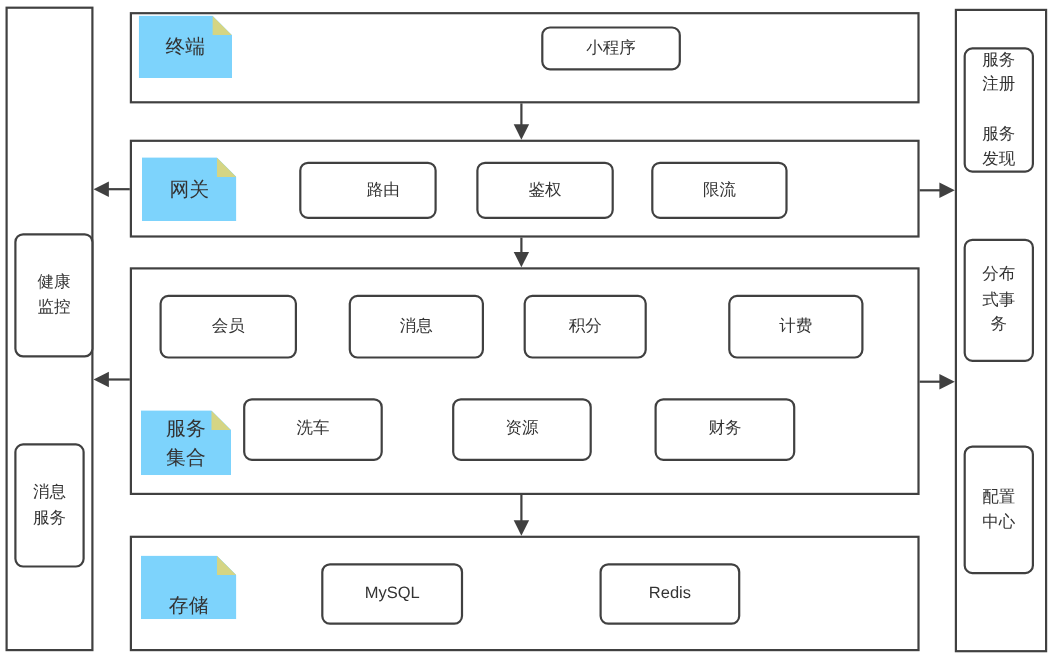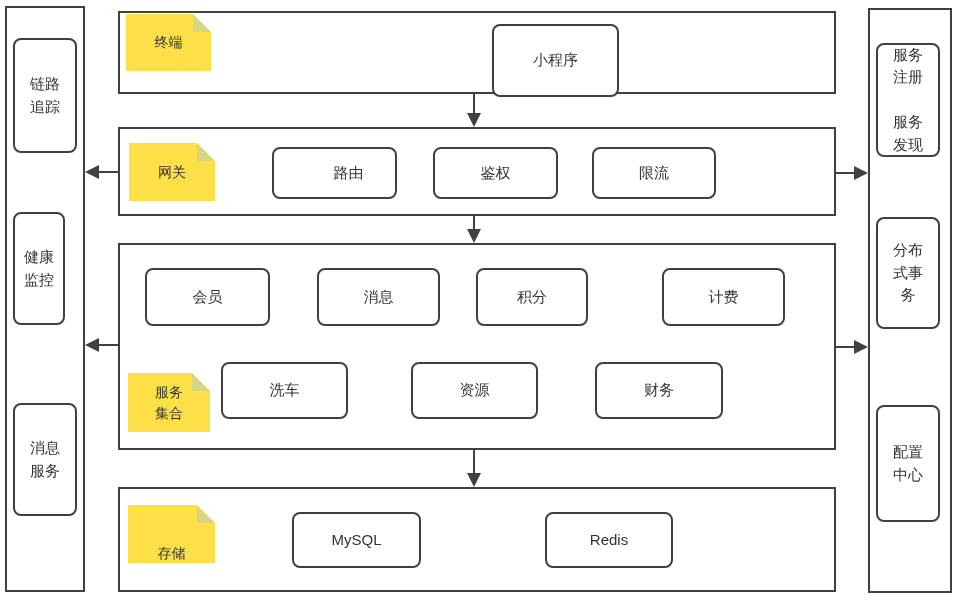--- a/index.html
+++ b/index.html
@@ -12,22 +12,22 @@
     box-sizing:border-box;
   }
   .rbox {
     position:absolute; border:2px solid #404040; border-radius:8px;
     background:#ffffff; box-sizing:border-box;
     display:flex; align-items:center; justify-content:center;
     font-size:15px; line-height:1.5; color:#333333; text-align:center;
     white-space:pre-line;
   }
   .note {
-    position:absolute; background:#fde047; color:#333333;
-    font-size:14px; line-height:1.45; text-align:center;
+    position:absolute; background:#7dd3fc; color:#333333;
+    font-size:18px; line-height:1.45; text-align:center;
     display:flex; align-items:center; justify-content:center;
     white-space:pre-line;
     clip-path: polygon(0 0, calc(100% - 18px) 0, 100% 18px, 100% 100%, 0 100%);
   }
   .note .fold {
     position:absolute; top:0; right:0; width:18px; height:18px;
     background:#d5d584;
     clip-path: polygon(0 0, 100% 100%, 0 100%);
   }
   .hline { position:absolute; height:2px; background:#404040; }
@@ -36,23 +36,21 @@
   .arr-down  { border-left:7px solid transparent; border-right:7px solid transparent; border-top:14px solid #404040; }
   .arr-left  { border-top:7px solid transparent; border-bottom:7px solid transparent; border-right:14px solid #404040; }
   .arr-right { border-top:7px solid transparent; border-bottom:7px solid transparent; border-left:14px solid #404040; }
 </style>
 </head>
 <body>
 
 <div class="canvas">
 
   <div class="frame" style="left:5px; top:6px; width:80px; height:586px;"></div>
-  <div class="rbox" style="left:13px; top:38px; width:64px; height:115px;">链路
-追踪</div>
-  <div class="rbox" style="left:13px; top:212px; width:52px; height:113px;">健康
+  <div class="rbox" style="left:13px; top:212px; width:72px; height:113px;">健康
 监控</div>
   <div class="rbox" style="left:13px; top:403px; width:64px; height:113px;">消息
 服务</div>
 
   <div class="frame" style="left:868px; top:8px; width:84px; height:585px;"></div>
   <div class="rbox" style="left:876px; top:43px; width:64px; height:114px;">服务
 注册
 
 服务
 发现</div>
@@ -60,21 +58,21 @@
 式事
 务</div>
   <div class="rbox" style="left:876px; top:405px; width:64px; height:117px;text-align:right;">配置
 中心</div>
 
   <div class="frame" style="left:118px; top:11px; width:718px; height:83px;"></div>
   <div class="note" style="left:126px; top:14px; width:85px; height:57px;">
     <span class="fold"></span>
     <span>终端</span>
   </div>
-  <div class="rbox" style="left:492px; top:24px; width:127px; height:73px;">小程序</div>
+  <div class="rbox" style="left:492px; top:24px; width:127px; height:40px;">小程序</div>
 
   <div class="frame" style="left:118px; top:127px; width:718px; height:89px;"></div>
   <div class="note" style="left:129px; top:143px; width:86px; height:58px;">
     <span class="fold"></span>
     <span>网关</span>
   </div>
   <div class="rbox" style="left:272px; top:147px; width:125px; height:52px;padding-left:28px;">路由</div>
   <div class="rbox" style="left:592px; top:147px; width:124px; height:52px;">限流</div>
   <div class="rbox" style="left:433px; top:147px; width:125px; height:52px;">鉴权</div>
 

